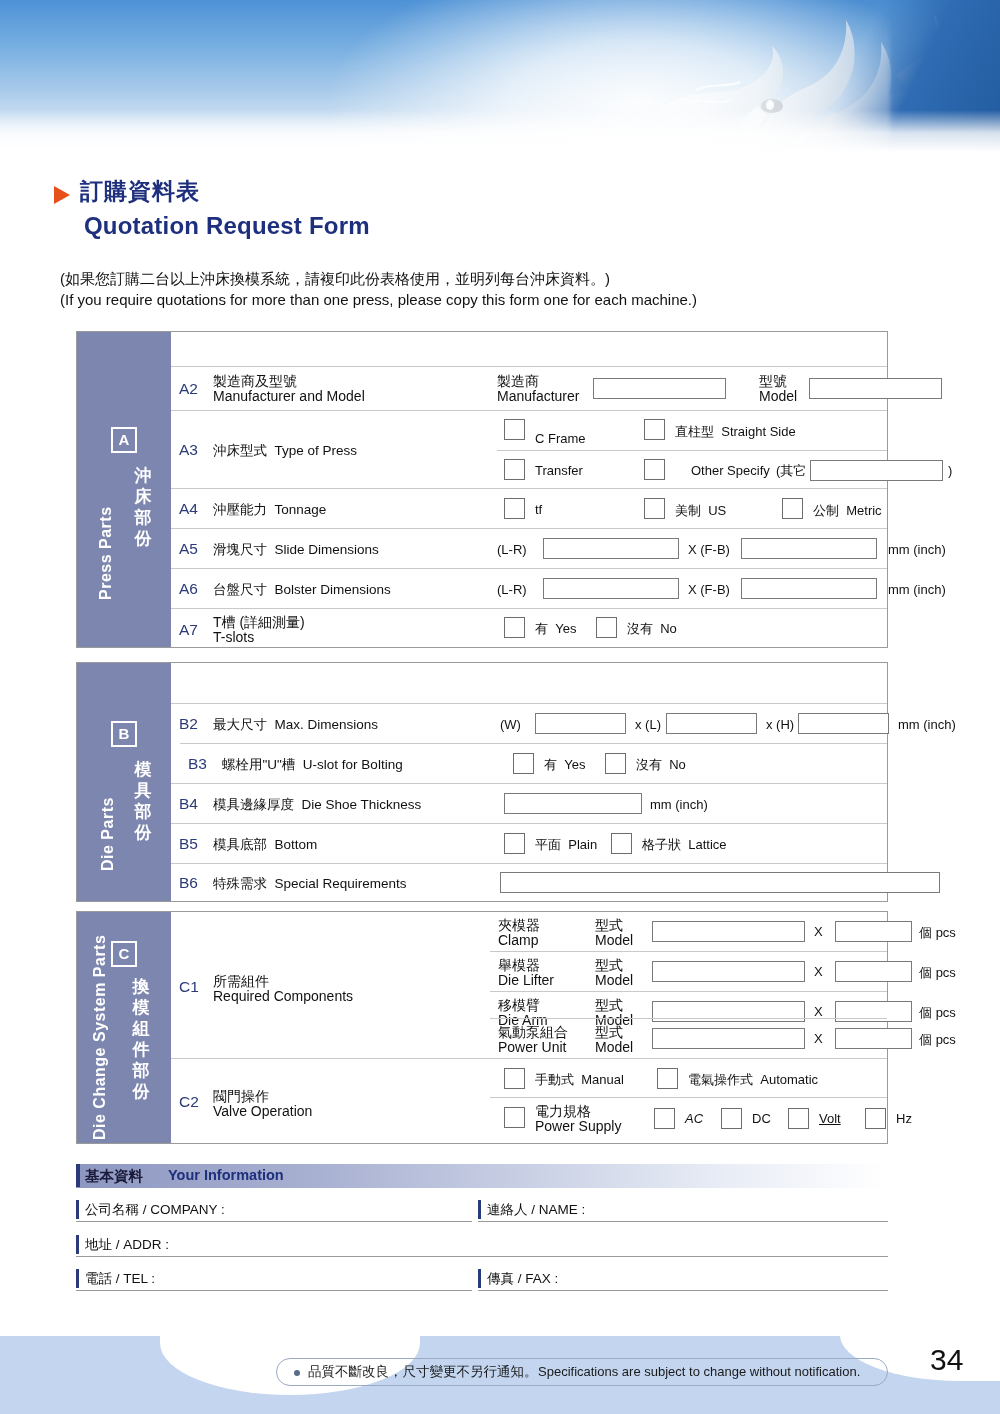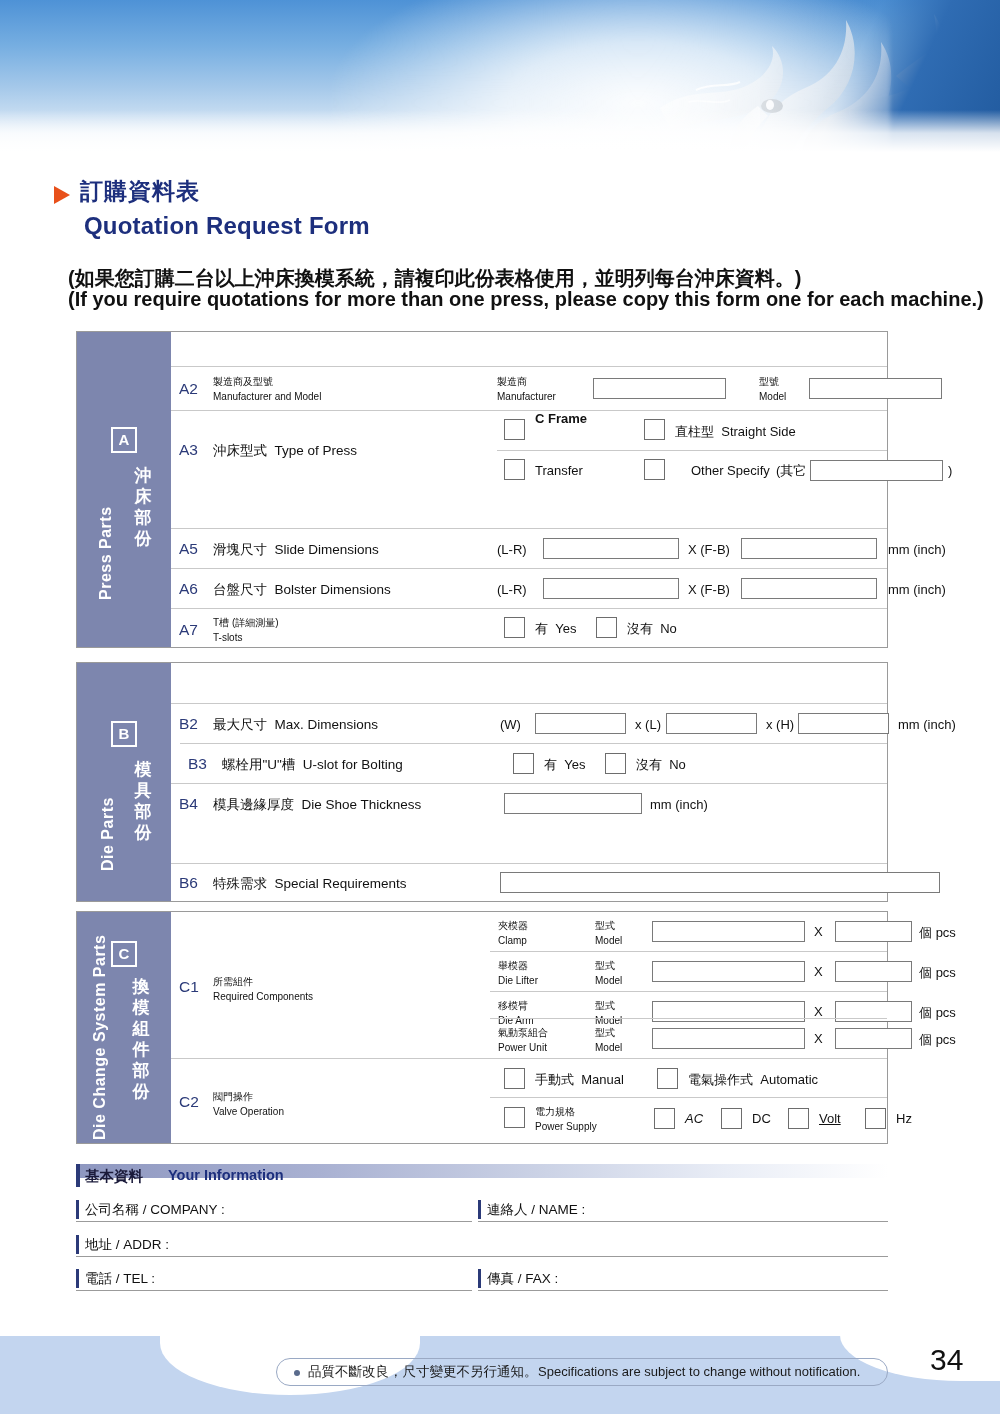--- a/index.html
+++ b/index.html
@@ -46,21 +46,21 @@
   }
   #title-cn{
     position:absolute;left:26px;top:0;font-size:23px;font-weight:bold;color:#1d2f7d;
     letter-spacing:1px;white-space:nowrap;
   }
   #title-en{
     position:absolute;left:30px;top:36px;font-size:24px;font-weight:bold;color:#1d2f7d;
     letter-spacing:.2px;white-space:nowrap;
   }
 
-  #intro{position:absolute;left:68px;top:268px;font-size:20px;line-height:21px;color:#111;white-space:nowrap;font-weight:bold;}
+  #intro{position:absolute;left:60px;top:268px;font-size:15px;line-height:21px;color:#111;white-space:nowrap;}
 
   
   .block{position:absolute;border:1.6px solid #9a9a9a;background:#fff;box-sizing:border-box;}
   .side{
     position:absolute;left:0;top:0;width:94px;bottom:0;
     background:#7d86ae;color:#fff;box-sizing:border-box;
   }
   .side-letter{
     position:absolute;left:50%;transform:translateX(-50%);
     width:26px;height:26px;border:2px solid #fff;box-sizing:border-box;
@@ -72,29 +72,29 @@
   }
   .side-cn{
     position:absolute;font-size:17px;font-weight:bold;color:#fff;
     line-height:21px;text-align:center;width:22px;
   }
   .rows{position:absolute;left:94px;right:0;top:0;bottom:0;}
   .row{position:absolute;left:0;right:0;border-top:1px solid #c9c9c9;box-sizing:border-box;}
   .row.first{border-top:none;}
   .code{position:absolute;left:8px;font-size:15.5px;color:#2b3a78;font-weight:400;}
   .lab{position:absolute;font-size:13.5px;color:#111;white-space:nowrap;}
-  .lab2{position:absolute;font-size:10px;color:#111;line-height:15px;white-space:nowrap;}
+  .lab2{position:absolute;font-size:14px;color:#111;line-height:15px;white-space:nowrap;}
   .cbx{position:absolute;width:21px;height:21px;border:1px solid #6d6d6d;background:#fff;box-sizing:border-box;}
   .fld{position:absolute;height:21px;border:1px solid #7a7a7a;background:#fff;box-sizing:border-box;}
   .txt{position:absolute;font-size:13px;color:#111;white-space:nowrap;}
   .subline{position:absolute;left:0;right:0;height:0;border-top:1px solid #c9c9c9;}
 
   
   #info-bar{
-    position:absolute;left:76px;top:1164px;width:812px;height:14px;
+    position:absolute;left:76px;top:1164px;width:812px;height:24px;
     background:linear-gradient(to right,#8e97c0 0%,#a9b1d2 30%,#ccd3e6 58%,#e9edf6 80%,#ffffff 100%);
   }
   #info-bar .tick{position:absolute;left:0;top:0;width:4px;height:23px;background:#2b3a78;}
   #info-bar .txt-cn{position:absolute;left:9px;top:3px;font-size:14.5px;font-weight:bold;color:#1a1a3a;}
   #info-bar .txt-en{position:absolute;left:92px;top:3px;font-size:14.5px;font-weight:bold;color:#1d2f7d;}
   .infoline{position:absolute;height:22px;}
   .infoline .tick{position:absolute;left:0;top:0;width:3px;height:19px;background:#2b3a78;}
   .infoline .lbl{position:absolute;left:9px;top:1px;font-size:13.5px;color:#111;white-space:nowrap;}
   .infoline .rule{position:absolute;left:0;right:0;bottom:0;height:0;border-bottom:1px solid #9b9b9b;}
 
@@ -198,32 +198,42 @@
         <div>Model</div>
       </div>
       <div class="fld" style="left:638px;top:11px;width:133px;"></div>
     </div>
 
     <div class="row" style="top:78px;height:78px;">
       <div class="code" style="top:30px;">A3</div>
       <div class="lab" style="left:42px;top:31px;"><span>沖床型式</span>&nbsp; <span>Type of Press</span></div>
       <div class="subline" style="top:39px;left:326px;"></div>
       <div class="cbx" style="left:333px;top:8px;"></div>
-      <div class="txt" style="left:364px;top:0;font-weight:bold;">C  Frame</div>
+      <div class="txt" style="left:364px;top:20px;">C  Frame</div>
       <div class="cbx" style="left:473px;top:8px;"></div>
       <div class="txt" style="left:504px;top:12px;"><span>直柱型</span>&nbsp; <span>Straight Side</span></div>
       <div class="cbx" style="left:333px;top:48px;"></div>
       <div class="txt" style="left:364px;top:52px;">Transfer</div>
       <div class="cbx" style="left:473px;top:48px;"></div>
       <div class="txt" style="left:504px;top:52px;margin-left:16px;">Other Specify</div>
       <div class="txt" style="left:605px;top:51px;">(其它</div>
       <div class="fld" style="left:639px;top:49px;width:133px;"></div>
       <div class="txt" style="left:777px;top:52px;">)</div>
     </div>
 
+    <div class="row" style="top:156px;height:40px;">
+      <div class="code" style="top:11px;">A4</div>
+      <div class="lab" style="left:42px;top:12px;"><span>沖壓能力</span>&nbsp; <span>Tonnage</span></div>
+      <div class="cbx" style="left:333px;top:9px;"></div>
+      <div class="txt" style="left:364px;top:13px;">tf</div>
+      <div class="cbx" style="left:473px;top:9px;"></div>
+      <div class="txt" style="left:504px;top:13px;"><span>美制</span>&nbsp; <span>US</span></div>
+      <div class="cbx" style="left:611px;top:9px;"></div>
+      <div class="txt" style="left:642px;top:13px;"><span>公制</span>&nbsp; <span>Metric</span></div>
+    </div>
 
     <div class="row" style="top:196px;height:40px;">
       <div class="code" style="top:11px;">A5</div>
       <div class="lab" style="left:42px;top:12px;"><span>滑塊尺寸</span>&nbsp; <span>Slide Dimensions</span></div>
       <div class="txt" style="left:326px;top:13px;">(L-R)</div>
       <div class="fld" style="left:372px;top:9px;width:136px;"></div>
       <div class="txt" style="left:517px;top:13px;">X (F-B)</div>
       <div class="fld" style="left:570px;top:9px;width:136px;"></div>
       <div class="txt" style="left:717px;top:13px;">mm (inch)</div>
     </div>
@@ -282,20 +292,28 @@
       <div class="txt" style="left:456px;top:12px;"><span>沒有</span>&nbsp; <span>No</span></div>
     </div>
 
     <div class="row" style="top:120px;height:40px;">
       <div class="code" style="top:11px;">B4</div>
       <div class="lab" style="left:42px;top:12px;"><span>模具邊緣厚度</span>&nbsp; <span>Die Shoe Thickness</span></div>
       <div class="fld" style="left:333px;top:9px;width:138px;"></div>
       <div class="txt" style="left:479px;top:13px;">mm (inch)</div>
     </div>
 
+    <div class="row" style="top:160px;height:40px;">
+      <div class="code" style="top:11px;">B5</div>
+      <div class="lab" style="left:42px;top:12px;"><span>模具底部</span>&nbsp; <span>Bottom</span></div>
+      <div class="cbx" style="left:333px;top:9px;"></div>
+      <div class="txt" style="left:364px;top:12px;"><span>平面</span>&nbsp; <span>Plain</span></div>
+      <div class="cbx" style="left:440px;top:9px;"></div>
+      <div class="txt" style="left:471px;top:12px;"><span>格子狀</span>&nbsp; <span>Lattice</span></div>
+    </div>
 
     <div class="row" style="top:200px;height:38px;">
       <div class="code" style="top:10px;">B6</div>
       <div class="lab" style="left:42px;top:11px;"><span>特殊需求</span>&nbsp; <span>Special Requirements</span></div>
       <div class="fld" style="left:329px;top:8px;width:440px;"></div>
     </div>
   </div>
 </div>
 
 <div class="block" id="block-c" style="left:76px;top:911px;width:812px;height:233px;">

